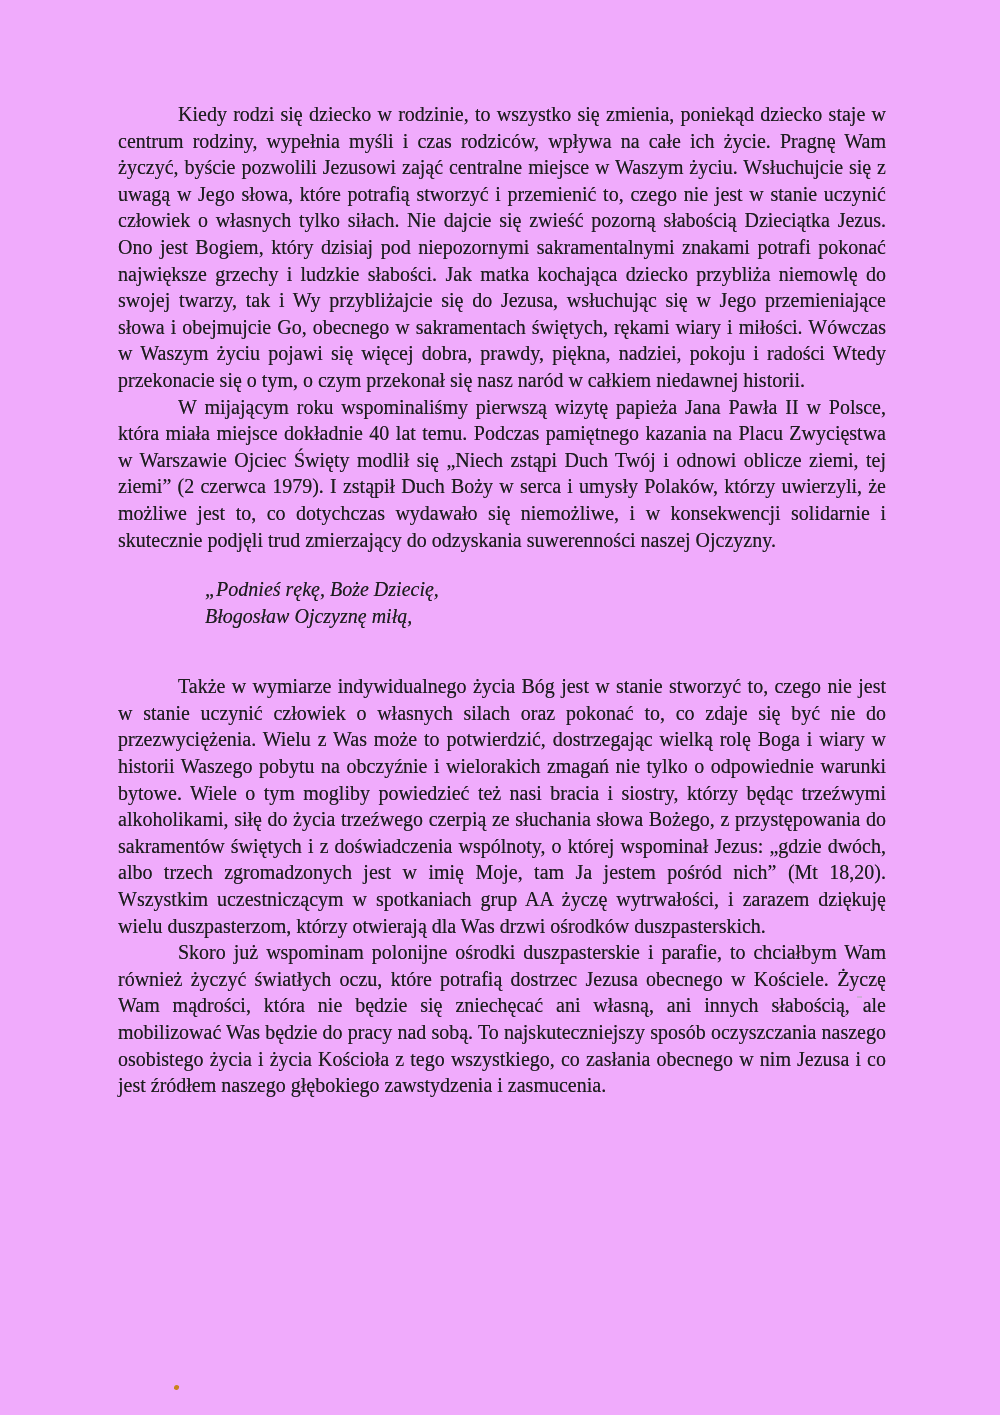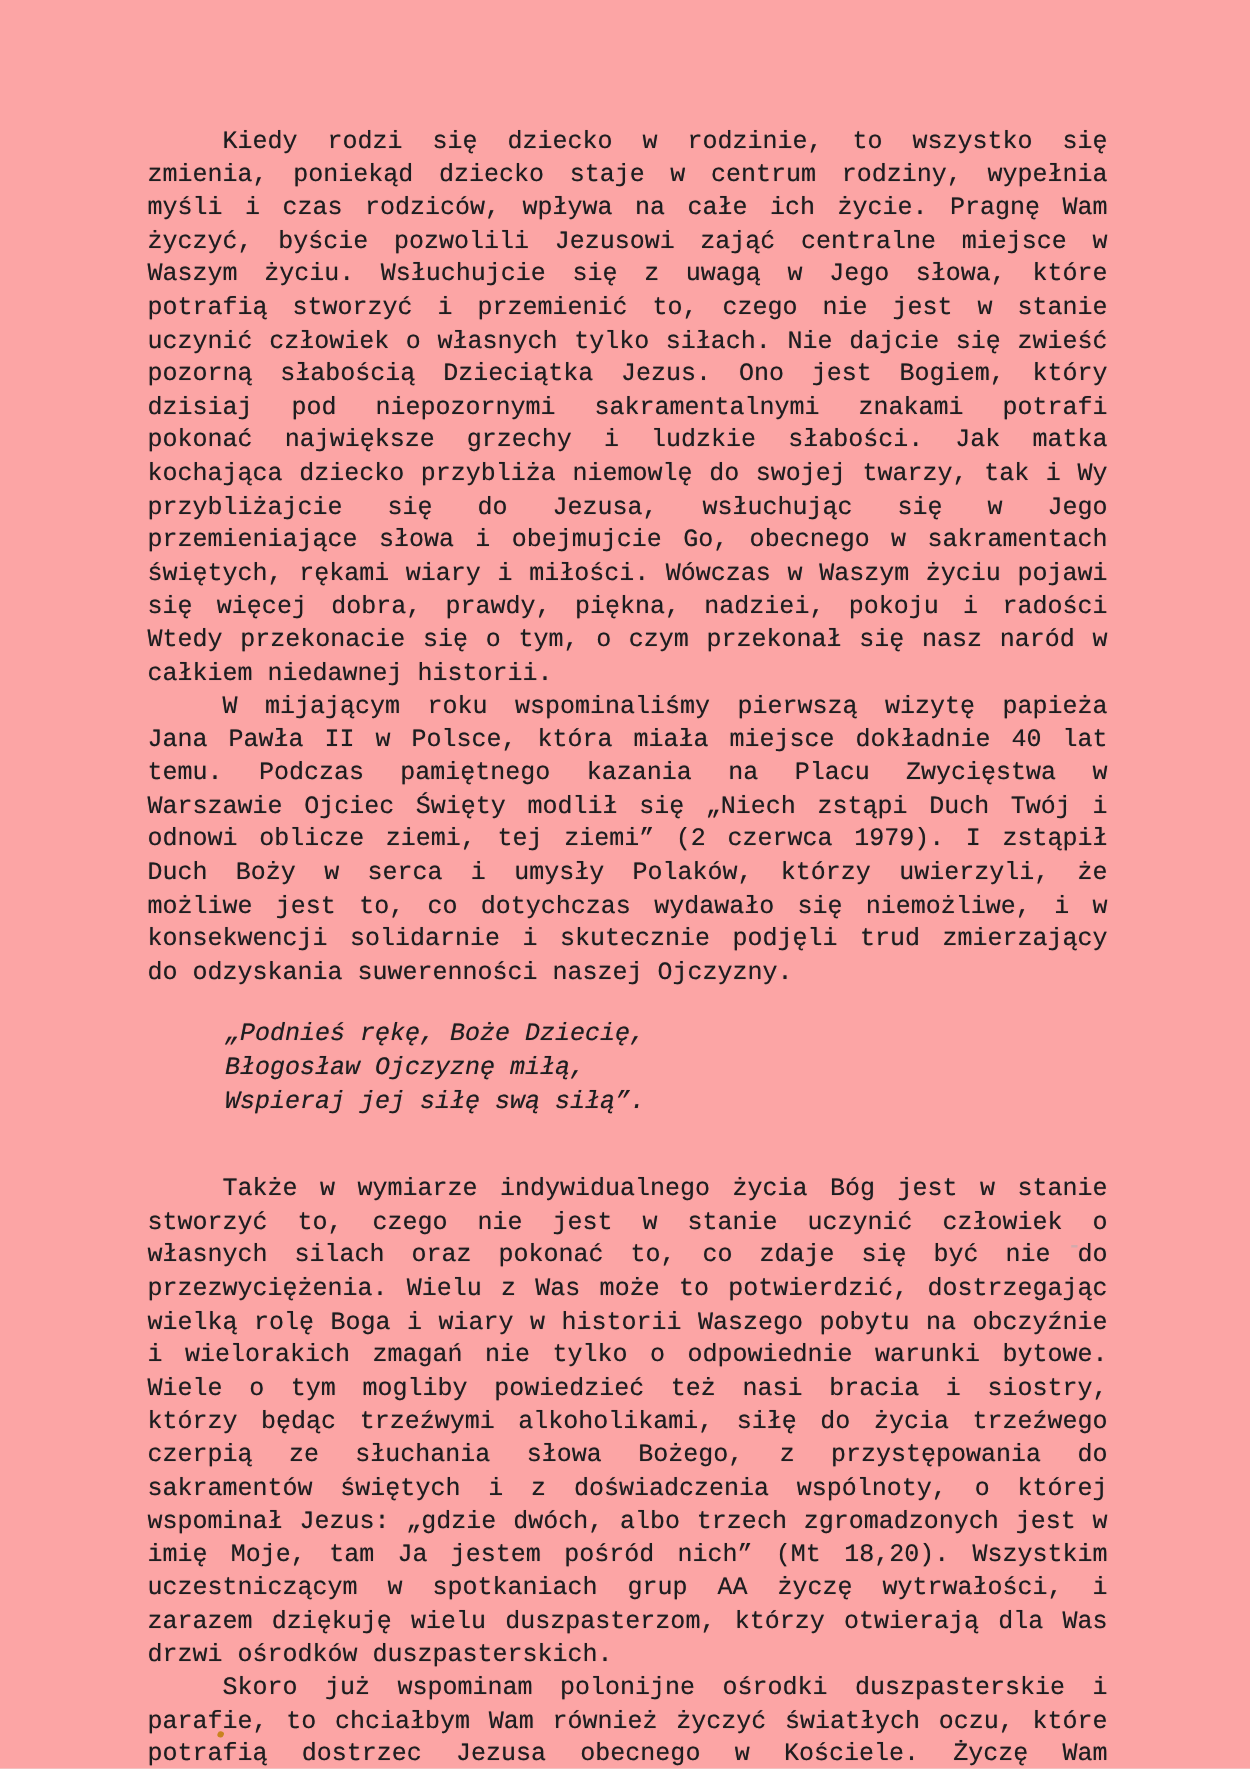--- a/index.html
+++ b/index.html
@@ -36,20 +36,21 @@
   .verse {
     font-style: italic;
     margin: 23px 0 44px 62px;
     text-align: left;
   }
   .verse.verse-short {
     margin: 14px 0 21px 62px;
   }
   .verse-line {
     white-space: nowrap;
+    margin-left: 25px;
   }
   .scan-speck {
     position: absolute;
     left: 174px;
     top: 1385px;
     width: 5px;
     height: 5px;
     border-radius: 60% 40% 55% 45%;
     transform: rotate(20deg);
   }
@@ -58,32 +59,31 @@
     left: 857px;
     top: 996px;
     width: 5px;
     height: 2px;
     opacity: 0.55;
   }
 </style>
 </head>
 <body>
 
-<div class="sheet" style="background: #fca5a5; color: rgb(29, 29, 31); font-family: Liberation Mono, monospace;">
+<div class="sheet" style="background: #f0abfc; color: rgb(29, 29, 31);">
 
   <div class="textblock">
 
     <p class="para">Kiedy rodzi się dziecko w rodzinie, to wszystko się zmienia, poniekąd dziecko staje w centrum rodziny, wypełnia myśli i czas rodziców, wpływa na całe ich życie. Pragnę Wam życzyć, byście pozwolili Jezusowi zająć centralne miejsce w Waszym życiu. Wsłuchujcie się z uwagą w Jego słowa, które potrafią stworzyć i przemienić to, czego nie jest w stanie uczynić człowiek o własnych tylko siłach. Nie dajcie się zwieść pozorną słabością Dzieciątka Jezus. Ono jest Bogiem, który dzisiaj pod niepozornymi sakramentalnymi znakami potrafi pokonać największe grzechy i ludzkie słabości. Jak matka kochająca dziecko przybliża niemowlę do swojej twarzy, tak i Wy przybliżajcie się do Jezusa, wsłuchując się w Jego przemieniające słowa i obejmujcie Go, obecnego w sakramentach świętych, rękami wiary i miłości. Wówczas w Waszym życiu pojawi się więcej dobra, prawdy, piękna, nadziei, pokoju i radości Wtedy przekonacie się o tym, o czym przekonał się nasz naród w całkiem niedawnej historii.</p>
 
     <p class="para">W mijającym roku wspominaliśmy pierwszą wizytę papieża Jana Pawła II w Polsce, która miała miejsce dokładnie 40 lat temu. Podczas pamiętnego kazania na Placu Zwycięstwa w Warszawie Ojciec Święty modlił się „Niech zstąpi Duch Twój i odnowi oblicze ziemi, tej ziemi” (2 czerwca 1979). I zstąpił Duch Boży w serca i umysły Polaków, którzy uwierzyli, że możliwe jest to, co dotychczas wydawało się niemożliwe, i w konsekwencji solidarnie i skutecznie podjęli trud zmierzający do odzyskania suwerenności naszej Ojczyzny.</p>
 
     <div class="verse">
       <div class="verse-line">„Podnieś rękę, Boże Dziecię,</div>
       <div class="verse-line">Błogosław Ojczyznę miłą,</div>
-      <div class="verse-line">Wspieraj jej siłę swą siłą”.</div>
     </div>
 
     <p class="para">Także w wymiarze indywidualnego życia Bóg jest w stanie stworzyć to, czego nie jest w stanie uczynić człowiek o własnych silach oraz pokonać to, co zdaje się być nie do przezwyciężenia. Wielu z Was może to potwierdzić, dostrzegając wielką rolę Boga i wiary w historii Waszego pobytu na obczyźnie i wielorakich zmagań nie tylko o odpowiednie warunki bytowe. Wiele o tym mogliby powiedzieć też nasi bracia i siostry, którzy będąc trzeźwymi alkoholikami, siłę do życia trzeźwego czerpią ze słuchania słowa Bożego, z przystępowania do sakramentów świętych i z doświadczenia wspólnoty, o której wspominał Jezus: „gdzie dwóch, albo trzech zgromadzonych jest w imię Moje, tam Ja jestem pośród nich” (Mt 18,20). Wszystkim uczestniczącym w spotkaniach grup AA życzę wytrwałości, i zarazem dziękuję wielu duszpasterzom, którzy otwierają dla Was drzwi ośrodków duszpasterskich.</p>
 
 
     <p class="para">Skoro już wspominam polonijne ośrodki duszpasterskie i parafie, to chciałbym Wam również życzyć światłych oczu, które potrafią dostrzec Jezusa obecnego w Kościele. Życzę Wam mądrości, która nie będzie się zniechęcać ani własną, ani innych słabością, ale mobilizować Was będzie do pracy nad sobą. To najskuteczniejszy sposób oczyszczania naszego osobistego życia i życia Kościoła z tego wszystkiego, co zasłania obecnego w nim Jezusa i co jest źródłem naszego głębokiego zawstydzenia i zasmucenia.</p>
 
   </div>
 
   <div class="scan-speck" style="background: rgb(201, 131, 31);"></div>

